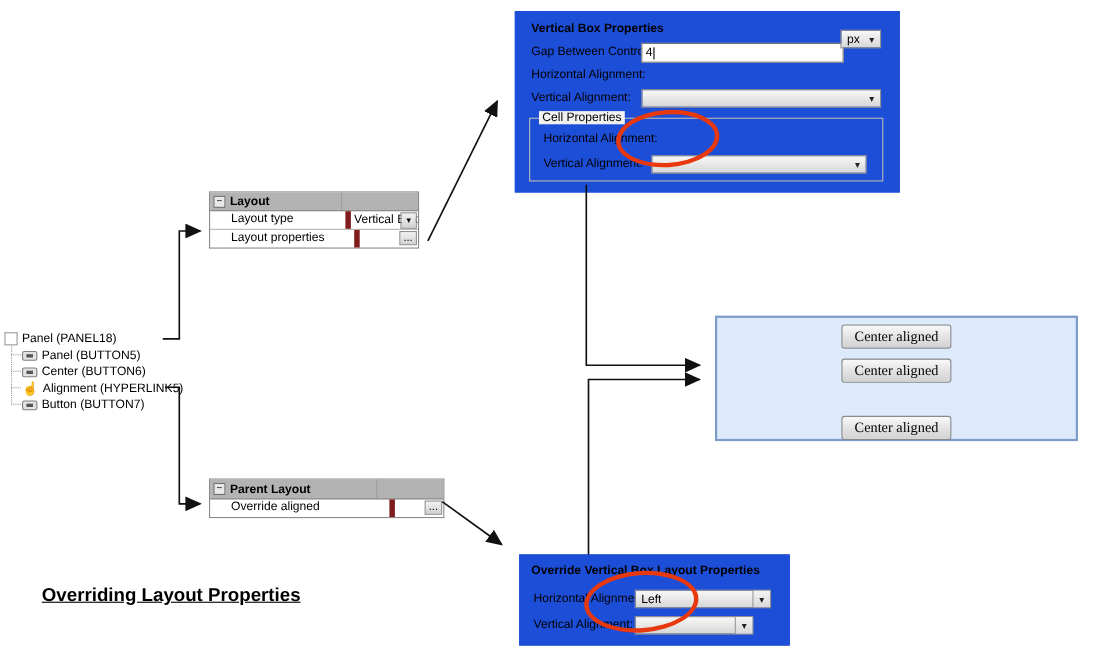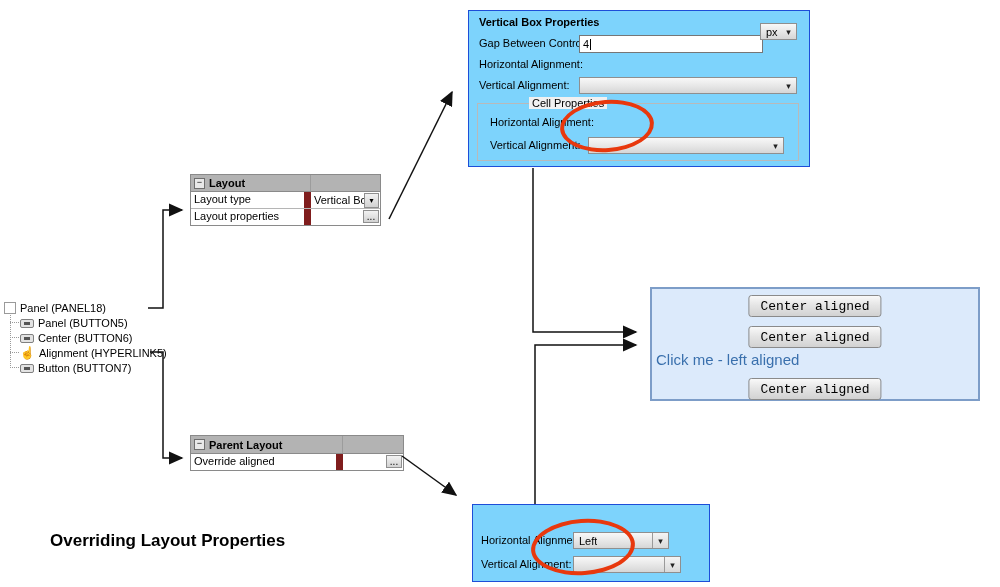--- a/index.html
+++ b/index.html
@@ -1,54 +1,54 @@
 <!DOCTYPE html>
 <html><head>
 <meta charset="utf-8">
 <style>
   html,body{margin:0;padding:0;background:#fff;}
   #canvas{position:relative;width:1000px;height:587px;background:#fff;overflow:hidden;
           font-family:"Liberation Sans",sans-serif;color:#000;}
 
   
-  .panel{position:absolute;background:#7dd3fc;border:1px solid #1d4ed8;}
+  .panel{position:absolute;background:#1d4ed8;border:5px solid #1d4ed8;}
   .panel-title{position:absolute;font-size:11px;font-weight:bold;white-space:nowrap;}
   .flabel{position:absolute;font-size:11px;white-space:nowrap;}
 
   .textbox{position:absolute;background:#fff;border:1px solid #767676;height:16px;
            display:flex;align-items:center;padding:0 3px;font-size:11px;}
   .caret{width:1px;height:11px;background:#000;margin-left:1px;}
 
   .combo{position:absolute;height:17px;border:1px solid #8f8f8f;
          background:linear-gradient(#f8f8f8,#e6e6e6 55%,#d6d6d6);
          display:flex;align-items:center;padding-left:5px;font-size:11px;box-sizing:border-box;}
   .combo-text{white-space:nowrap;overflow:hidden;}
   .combo-arr{margin-left:auto;align-self:stretch;display:flex;align-items:center;
              justify-content:center;width:15px;color:#222;}
   .combo-arr::after{content:"▾";font-size:9px;}
   .combo.split .combo-arr{border-left:1px solid #9a9a9a;
              background:linear-gradient(#f4f4f4,#d9d9d9);}
 
   .group{position:absolute;border:1px solid #b9b9b9;}
   .group-label{position:absolute;top:-7px;left:8px;background:#f1f1f1;padding:0 3px;
-               font-size:11px;white-space:nowrap;margin-left:43px;}
+               font-size:11px;white-space:nowrap;}
 
   
   .pgrid{position:absolute;border:1px solid #8a8a8a;background:#fff;font-size:11px;}
   .pg-header{display:flex;align-items:center;background:#b3b3b3;height:16px;
              border-bottom:1px solid #8a8a8a;}
   .pg-hcell1{display:flex;align-items:center;gap:4px;padding-left:3px;box-sizing:border-box;
              height:100%;border-right:1px solid #9c9c9c;}
   .pg-htext{font-weight:bold;}
   .collapse-box{width:9px;height:9px;background:#e8e8e8;border:1px solid #6e6e6e;
                 font-size:9px;line-height:7px;text-align:center;display:inline-block;}
   .pg-row{display:flex;height:16px;border-bottom:1px solid #b5b5b5;}
   .pg-row:last-child{border-bottom:none;}
-  .pg-name{box-sizing:border-box;padding:1px 0 0 3px;border-right:7px solid #7f1d1d;
-           white-space:nowrap;overflow:hidden;}
+  .pg-name{box-sizing:border-box;padding:1px 0 0 3px;border-right:5px solid #7f1d1d;
+           white-space:nowrap;overflow:hidden;margin-left:16px;}
   .pg-val{box-sizing:border-box;flex:1;display:flex;align-items:center;padding-left:3px;
           position:relative;}
   .mini-drop{position:absolute;right:1px;top:1px;width:13px;height:13px;
              border:1px solid #8f8f8f;background:linear-gradient(#f2f2f2,#d2d2d2);
              display:flex;align-items:center;justify-content:center;}
   .mini-drop::after{content:"▾";font-size:8px;}
   .ellipsis-btn{position:absolute;right:1px;top:1px;width:16px;height:13px;
              border:1px solid #8f8f8f;background:linear-gradient(#f2f2f2,#d2d2d2);
              font-size:10px;line-height:5px;padding:0;font-family:inherit;}
 
@@ -63,31 +63,31 @@
   .button-ic::after{content:"";position:absolute;left:3px;top:2px;width:6px;height:3px;
              background:#555;}
   .hyper-ic{font-size:12px;line-height:12px;color:#97a433;}
   .tree-vline{position:absolute;left:6px;top:13px;height:55px;border-left:1px dotted #9a9a9a;}
   .tree-stub{position:absolute;left:6px;width:9px;border-top:1px dotted #9a9a9a;}
 
   
   .preview{position:absolute;left:650px;top:287px;width:330px;height:114px;
            background:#dceafb;border:2px solid #7d9dc8;box-sizing:border-box;}
   .pv-btn{position:absolute;left:50%;transform:translateX(-50%);height:22px;
-          padding:0 11px;font-size:13px;font-family:Liberation Mono, monospace;color:#000;
+          padding:0 11px;font-size:13px;font-family:Liberation Serif, serif;color:#000;
           background:linear-gradient(#f9f9f9,#e4e4e4 48%,#d2d2d2);
           border:1px solid #8a8a8a;border-radius:3px;white-space:nowrap;}
   .pv-link{position:absolute;left:4px;font-size:15px;color:#3a70ad;white-space:nowrap;
            cursor:pointer;}
 
   
   .red-ellipse{position:absolute;border:4px solid #e8380d;border-radius:50%;
                transform:rotate(-4deg);}
-  .heading{position:absolute;left:50px;top:531px;font-size:17px;font-weight:bold;
-           white-space:nowrap;}
+  .heading{position:absolute;left:38px;top:531px;font-size:17px;font-weight:bold;
+           text-decoration:underline;white-space:nowrap;}
   #arrows{position:absolute;left:0;top:0;z-index:9;pointer-events:none;}
   .over{z-index:10;}
 </style>
 </head>
 <body>
 
 <div id="canvas">
 
   <div class="tree">
     <div class="tree-vline"></div>
@@ -183,38 +183,38 @@
       <span class="flabel" style="left:12px;top:12px">Horizontal Alignment:</span>
       <span class="flabel" style="left:12px;top:35px">Vertical Alignment:</span>
       <div class="combo" style="left:110px;top:33px;width:196px">
         <span class="combo-text"></span>
         <span class="combo-arr"></span>
       </div>
     </div>
   </div>
 
   <div class="panel" style="left:472px;top:504px;width:236px;height:76px">
+    <div class="panel-title" style="left:6px;top:4px">Override Vertical Box Layout Properties</div>
 
     <span class="flabel" style="left:8px;top:29px">Horizontal Alignment:</span>
-    <div class="combo split" style="left:100px;top:27px;width:96px">
+    <div class="combo split" style="left:100px;top:27px;width:124px">
       <span class="combo-text">Left</span>
       <span class="combo-arr"></span>
     </div>
 
     <span class="flabel" style="left:8px;top:53px">Vertical Alignment:</span>
     <div class="combo split" style="left:100px;top:51px;width:108px">
       <span class="combo-text"></span>
       <span class="combo-arr"></span>
     </div>
   </div>
 
   <div class="preview">
     <button class="pv-btn" style="top:6px">Center aligned</button>
     <button class="pv-btn" style="top:37px">Center aligned</button>
-    <span class="pv-link" style="top:62px">Click me - left aligned</span>
     <button class="pv-btn" style="top:89px">Center aligned</button>
   </div>
 
   <div class="heading">Overriding Layout Properties</div>
 
   <div class="red-ellipse over" style="left:560px;top:100px;width:86px;height:44px"></div>
   <div class="red-ellipse over" style="left:531px;top:519px;width:96px;height:48px"></div>
 
   <svg id="arrows" width="1000" height="587">
     <defs>

